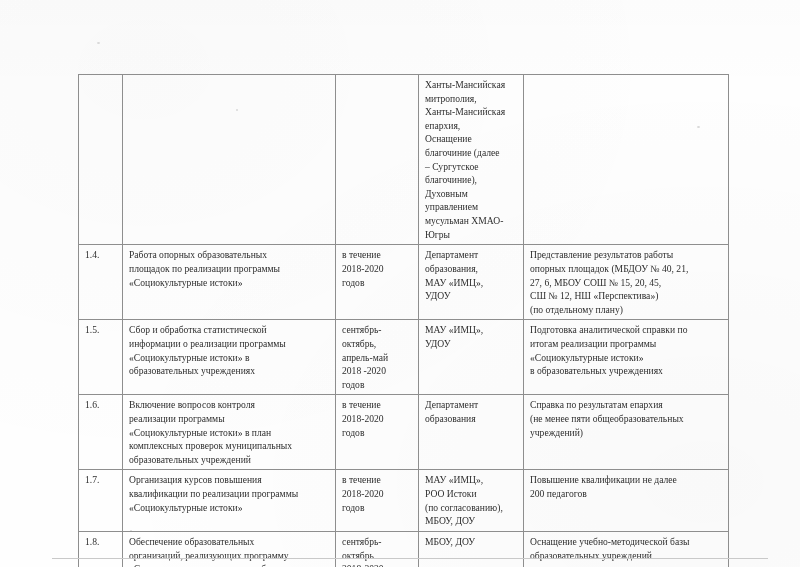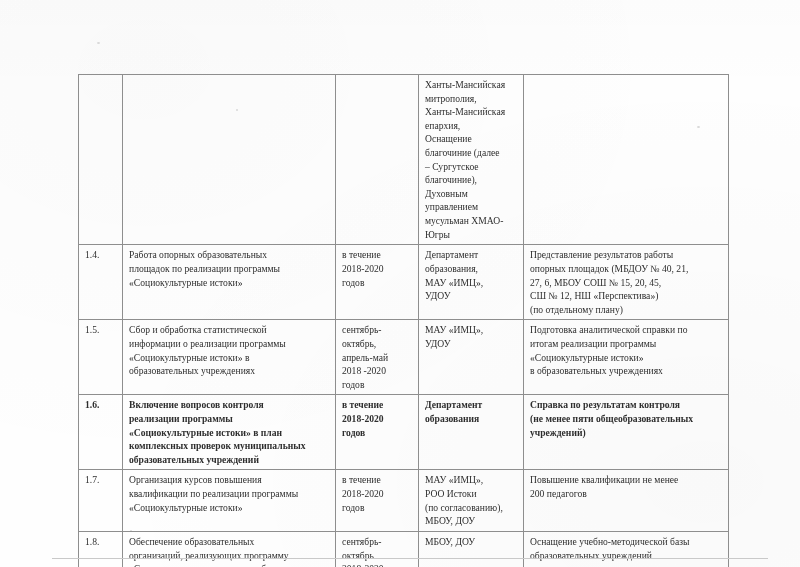--- a/index.html
+++ b/index.html
@@ -158,40 +158,40 @@
           <span class="ln">УДОУ</span>
         </td>
         <td>
           <span class="ln">Подготовка аналитической справки по</span>
           <span class="ln">итогам реализации программы</span>
           <span class="ln">«Социокультурные истоки»</span>
           <span class="ln">в образовательных учреждениях</span>
         </td>
       </tr>
 
-      <tr style="height:68px;font-weight:bold;">
+      <tr style="height:68px;">
         <td class="num">1.6.</td>
         <td>
           <span class="ln">Включение вопросов контроля</span>
           <span class="ln">реализации программы</span>
           <span class="ln">«Социокультурные истоки» в план</span>
           <span class="ln">комплексных проверок муниципальных</span>
           <span class="ln">образовательных учреждений</span>
         </td>
         <td>
           <span class="ln">в течение</span>
           <span class="ln">2018-2020</span>
           <span class="ln">годов</span>
         </td>
         <td>
           <span class="ln">Департамент</span>
           <span class="ln">образования</span>
         </td>
         <td>
-          <span class="ln">Справка по результатам контроля</span>
+          <span class="ln">Справка по результатам епархия</span>
           <span class="ln">(не менее пяти общеобразовательных</span>
           <span class="ln">учреждений)</span>
         </td>
       </tr>
 
       <tr style="height:53px;">
         <td class="num">1.7.</td>
         <td>
           <span class="ln">Организация курсов повышения</span>
           <span class="ln">квалификации по реализации программы</span>
@@ -202,21 +202,21 @@
           <span class="ln">2018-2020</span>
           <span class="ln">годов</span>
         </td>
         <td>
           <span class="ln">МАУ «ИМЦ»,</span>
           <span class="ln">РОО Истоки</span>
           <span class="ln">(по согласованию),</span>
           <span class="ln">МБОУ, ДОУ</span>
         </td>
         <td>
-          <span class="ln">Повышение квалификации не менее</span>
+          <span class="ln">Повышение квалификации не далее</span>
           <span class="ln">200 педагогов</span>
         </td>
       </tr>
 
       <tr style="height:41px;">
         <td class="num">1.8.</td>
         <td>
           <span class="ln">Обеспечение образовательных</span>
           <span class="ln">организаций, реализующих программу</span>
           <span class="ln">«Социокультурные истоки», учебно-</span>

